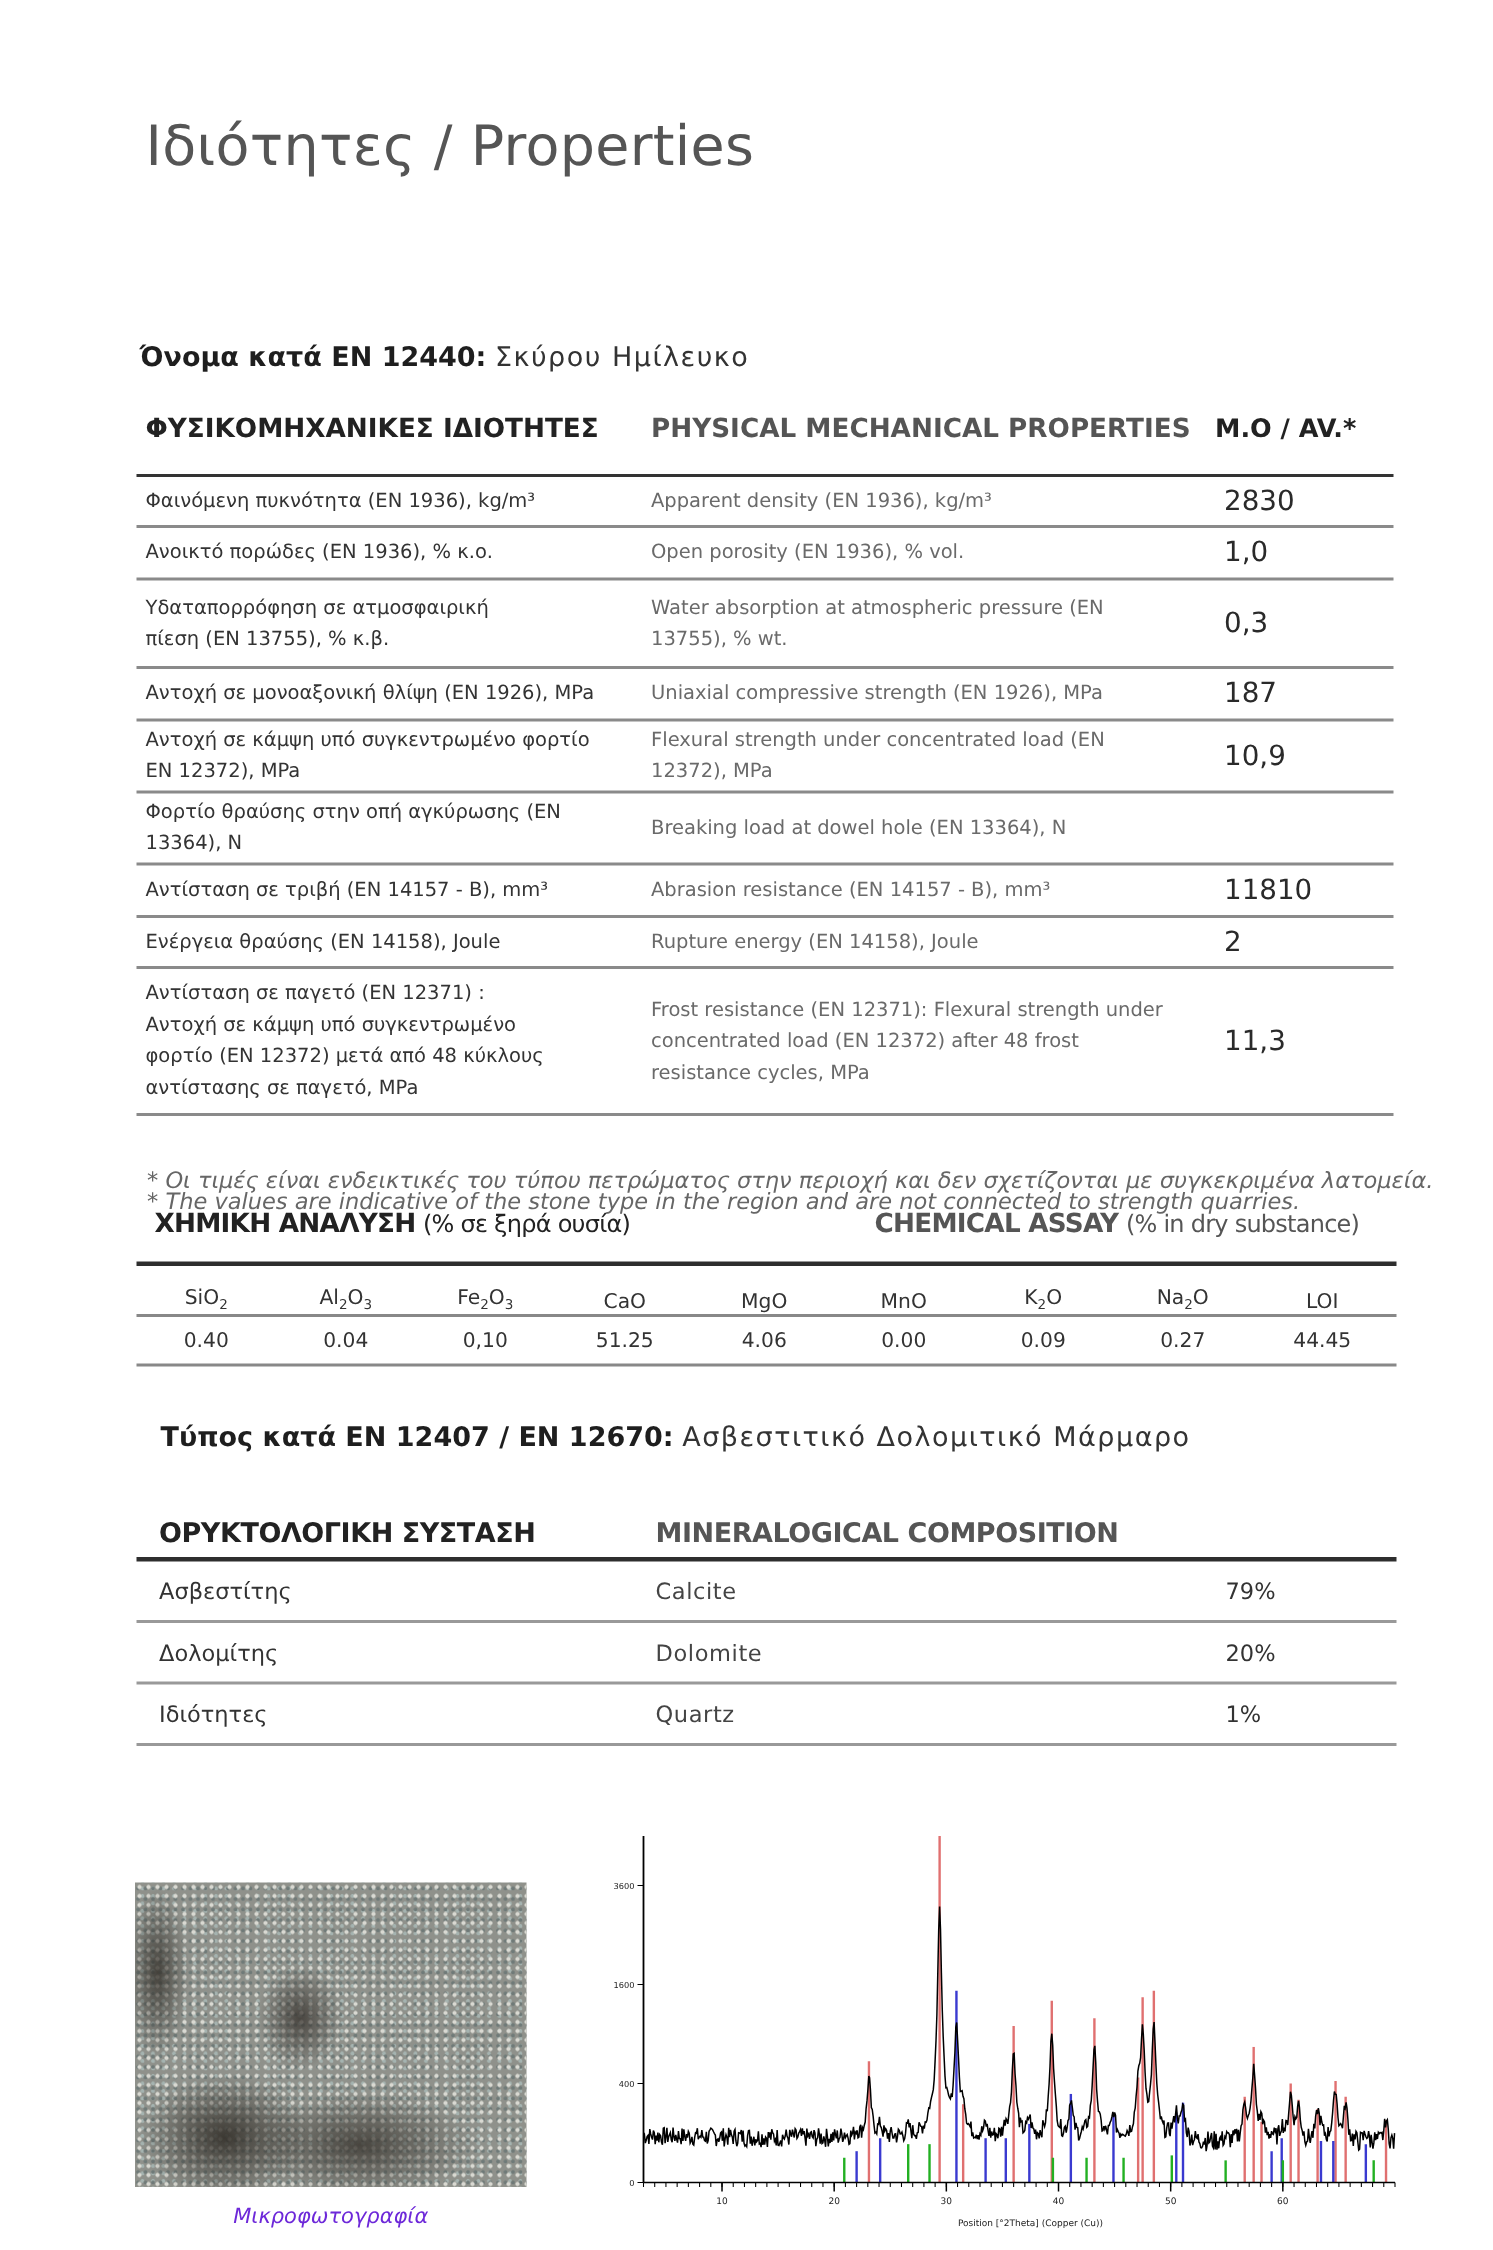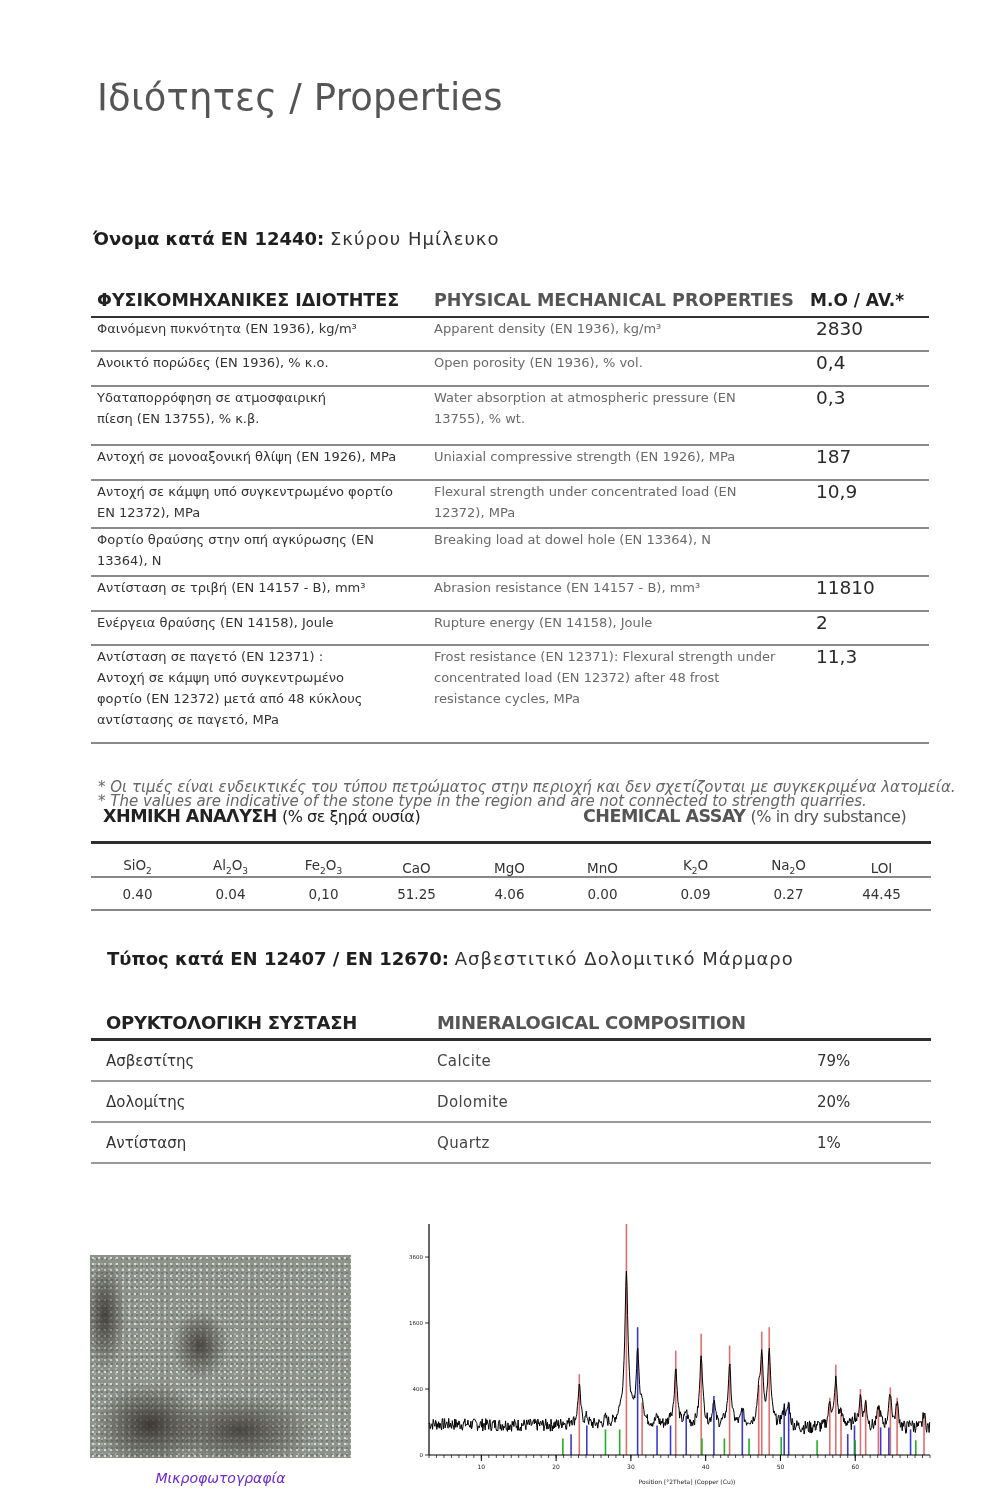--- a/index.html
+++ b/index.html
@@ -7,25 +7,25 @@
     body { position: relative; font-family: "DejaVu Sans", "Liberation Sans", sans-serif; color: #3b3b3b; }
 
     .page-title { position: absolute; left: 97px; top: 76px; font-size: 37px; font-weight: 300; color: #555555; letter-spacing: 0.2px; font-family: "DejaVu Sans", sans-serif; font-weight: normal; }
 
     .heading-line { position: absolute; left: 93px; font-size: 18px; color: #1e1e1e; white-space: nowrap; }
     .heading-line .b { font-weight: bold; }
     .heading-line .n { font-weight: normal; color: #333; letter-spacing: 1px; }
 
     
     .phys { position: absolute; left: 91px; top: 286px; width: 838px; }
-    .phys-head { display: flex; align-items: flex-end; height: 32px; border-bottom: 2.5px solid #333; padding-bottom: 6px; }
+    .phys-head { display: flex; align-items: flex-end; height: 32px; border-bottom: 2.5px solid #333; padding-bottom: 20px; }
     .phys-head .c1 { width: 343px; padding-left: 6px; font-size: 17.5px; font-weight: bold; color: #222; white-space: nowrap; }
     .phys-head .c2 { width: 376px; font-size: 17.5px; font-weight: bold; color: #555; white-space: nowrap; }
     .phys-head .c3 { flex: 1; font-size: 17px; font-weight: bold; color: #222; white-space: nowrap; }
-    .phys-row { display: flex; border-bottom: 2px solid #8a8a8a; }
+    .phys-row { display: flex; align-items: center; border-bottom: 2px solid #8a8a8a; }
     .phys-row .c1 { width: 343px; padding-left: 6px; font-size: 13px; color: #333; line-height: 21px; }
     .phys-row .c2 { width: 376px; font-size: 13px; color: #6a6a6a; line-height: 21px; padding-right: 20px; }
     .phys-row .c3 { flex: 1; font-size: 18.5px; color: #2a2a2a; padding-left: 6px; }
 
     .footnote { position: absolute; left: 98px; top: 780px; font-size: 15px; font-style: italic; color: #666; line-height: 14px; }
 
     
     .chem-title-gr { position: absolute; left: 103px; top: 806px; font-size: 17.5px; color: #222; white-space: nowrap; letter-spacing: -0.5px; }
     .chem-title-en { position: absolute; left: 583px; top: 806px; font-size: 17.5px; color: #555; white-space: nowrap; letter-spacing: -0.5px; }
     .chem-title-gr b, .chem-title-en b { font-weight: bold; }
@@ -82,21 +82,21 @@
   </div>
 
   <div class="phys-row" style="height:34px">
     <div class="c1">Φαινόμενη πυκνότητα (EN 1936), kg/m³</div>
     <div class="c2">Apparent density (EN 1936), kg/m³</div>
     <div class="c3">2830</div>
   </div>
   <div class="phys-row" style="height:35px">
     <div class="c1">Ανοικτό πορώδες (EN 1936), % κ.ο.</div>
     <div class="c2">Open porosity (EN 1936), % vol.</div>
-    <div class="c3">0,4</div>
+    <div class="c3">1,0</div>
   </div>
   <div class="phys-row" style="height:59px">
     <div class="c1" style="padding-right:70px">Υδαταπορρόφηση σε ατμοσφαιρική πίεση (EN 13755), % κ.β.</div>
     <div class="c2">Water absorption at atmospheric pressure (EN 13755), % wt.</div>
     <div class="c3">0,3</div>
   </div>
   <div class="phys-row" style="height:35px">
     <div class="c1">Αντοχή σε μονοαξονική θλίψη (EN 1926), MPa</div>
     <div class="c2">Uniaxial compressive strength (EN 1926), MPa</div>
     <div class="c3">187</div>
@@ -180,21 +180,21 @@
     <div class="c1">Ασβεστίτης</div>
     <div class="c2">Calcite</div>
     <div class="c3">79%</div>
   </div>
   <div class="mineral-row">
     <div class="c1">Δολομίτης</div>
     <div class="c2">Dolomite</div>
     <div class="c3">20%</div>
   </div>
   <div class="mineral-row">
-    <div class="c1">Αντίσταση</div>
+    <div class="c1">Ιδιότητες</div>
     <div class="c2">Quartz</div>
     <div class="c3">1%</div>
   </div>
 </div>
 
 <div class="micro"></div>
 <div class="micro-caption">Μικροφωτογραφία</div>
 
 <div class="xrd">
   <svg id="xrd-svg" width="560" height="272" viewBox="0 0 560 272">

